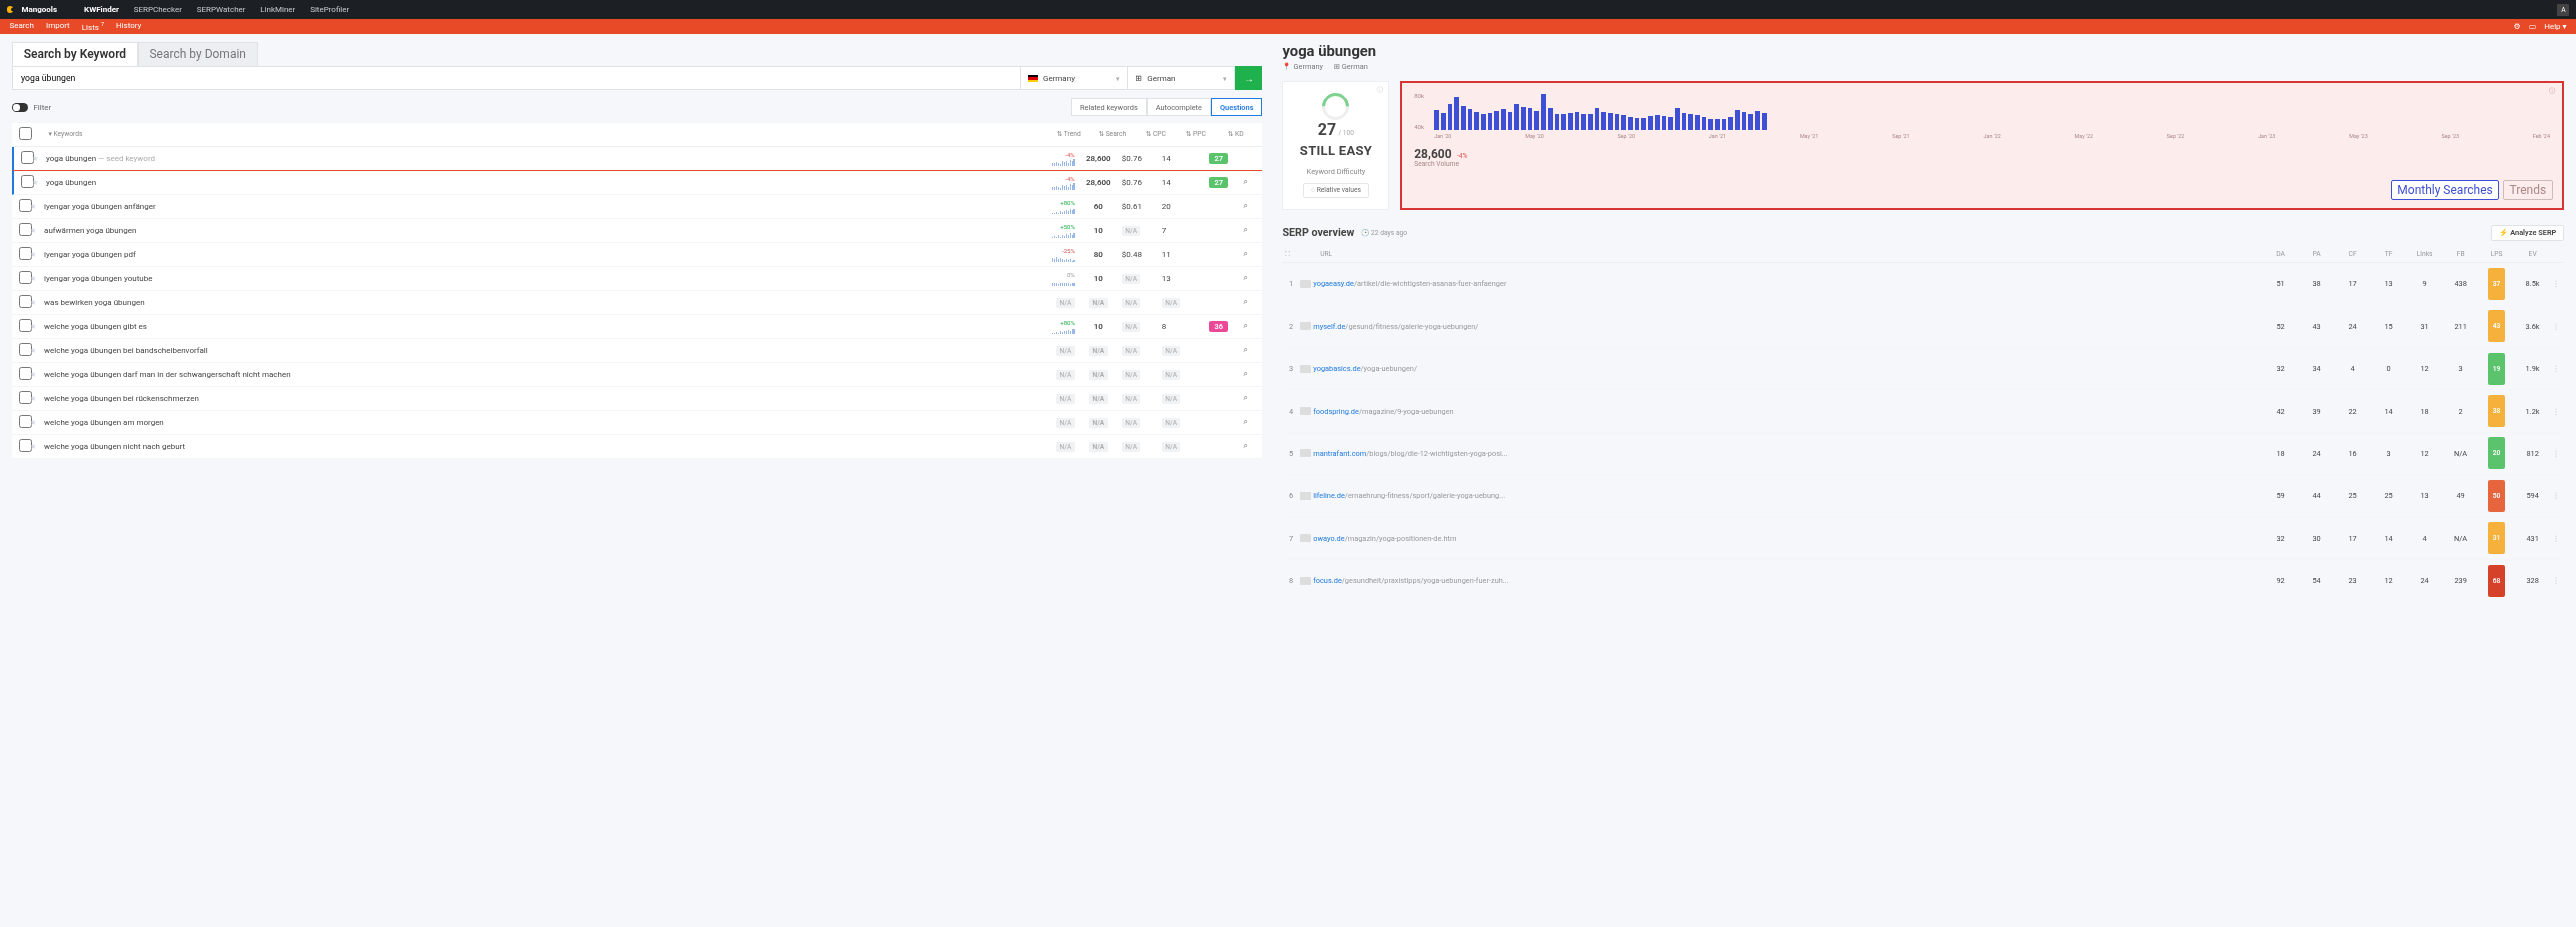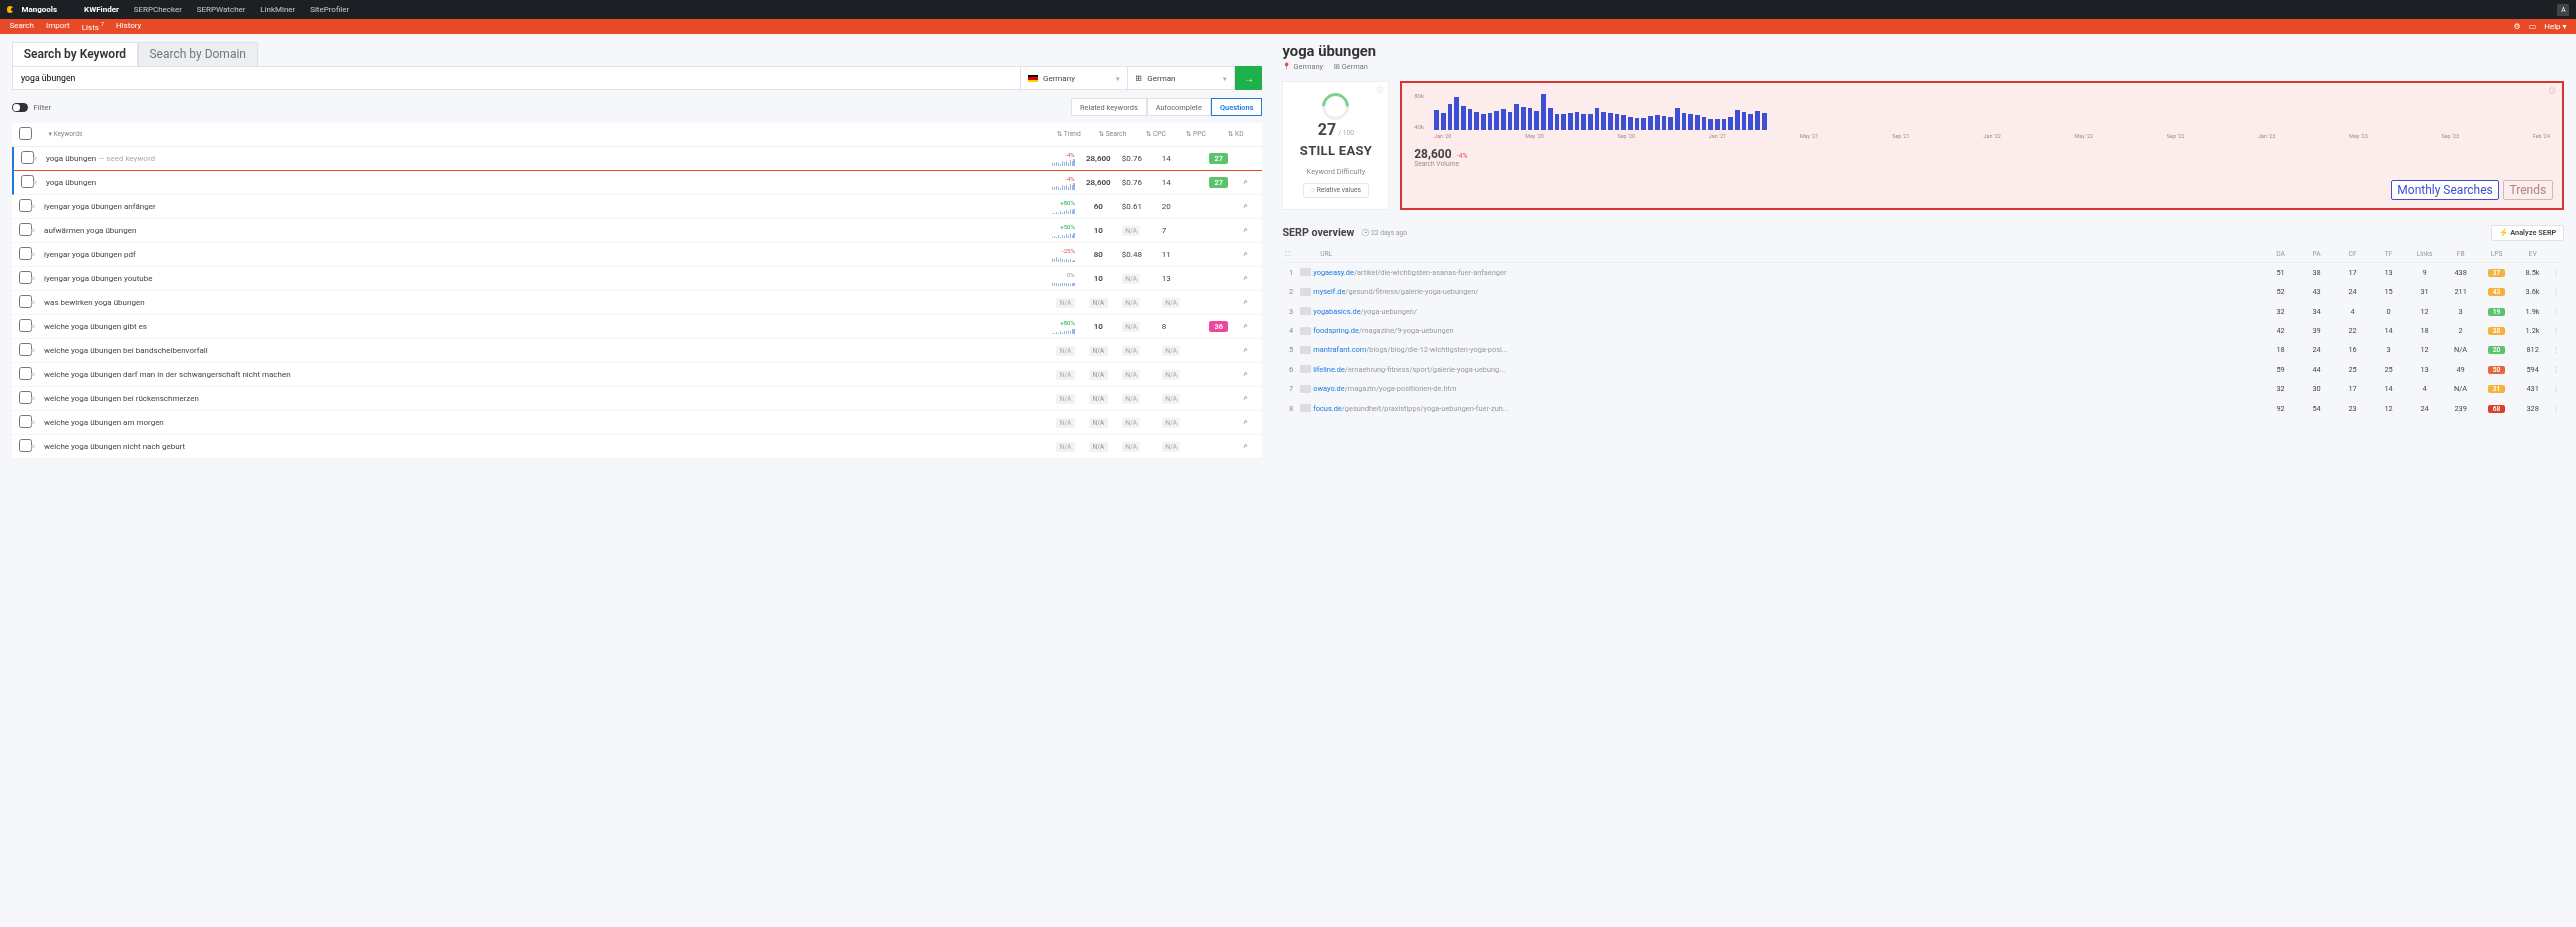--- a/index.html
+++ b/index.html
@@ -104,21 +104,21 @@
 .sh{display:flex;font-size:6.7px;color:#999;padding:4px 2.7px;border-bottom:0.7px solid #eceff2}
 .sh .u{flex:1;padding-left:23px}
 .sh .n{width:36px;text-align:center}
 .srow{display:flex;align-items:center;padding:4.7px 2.7px;border-bottom:0.7px solid #f3f5f7;font-size:7.4px}
 .rank{width:12px;text-align:center;color:#888}
 .fav{width:10.7px;height:8px;margin:0 2.7px;background:#ddd;border-radius:1.3px;display:inline-block}
 .url{flex:1;overflow:hidden;text-overflow:ellipsis;white-space:nowrap}
 .dom{color:#1f7ae0}
 .path{color:#999}
 .n{width:36px;text-align:center}
-.lpspill{display:inline-block;min-width:17.4px;padding:0 0;border-radius:2px;color:#fff;font-size:6.7px;font-weight:600}
+.lpspill{display:inline-block;min-width:17.4px;padding:12px 0;border-radius:2px;color:#fff;font-size:6.7px;font-weight:600}
 .lpspill.y{background:#f6b13c}.lpspill.g{background:#5ac36c}.lpspill.r{background:#e6653d}.lpspill.dr{background:#d6412a}
 .dots{width:10.7px;color:#bbb;cursor:pointer;text-align:center}
 .expand-ic{width:12px;color:#bbb;cursor:pointer}
 </style>
 </head>
 <body>
 
 <div class="topbar">
   <span class="brand">
       <span class="brand-dot"></span>

